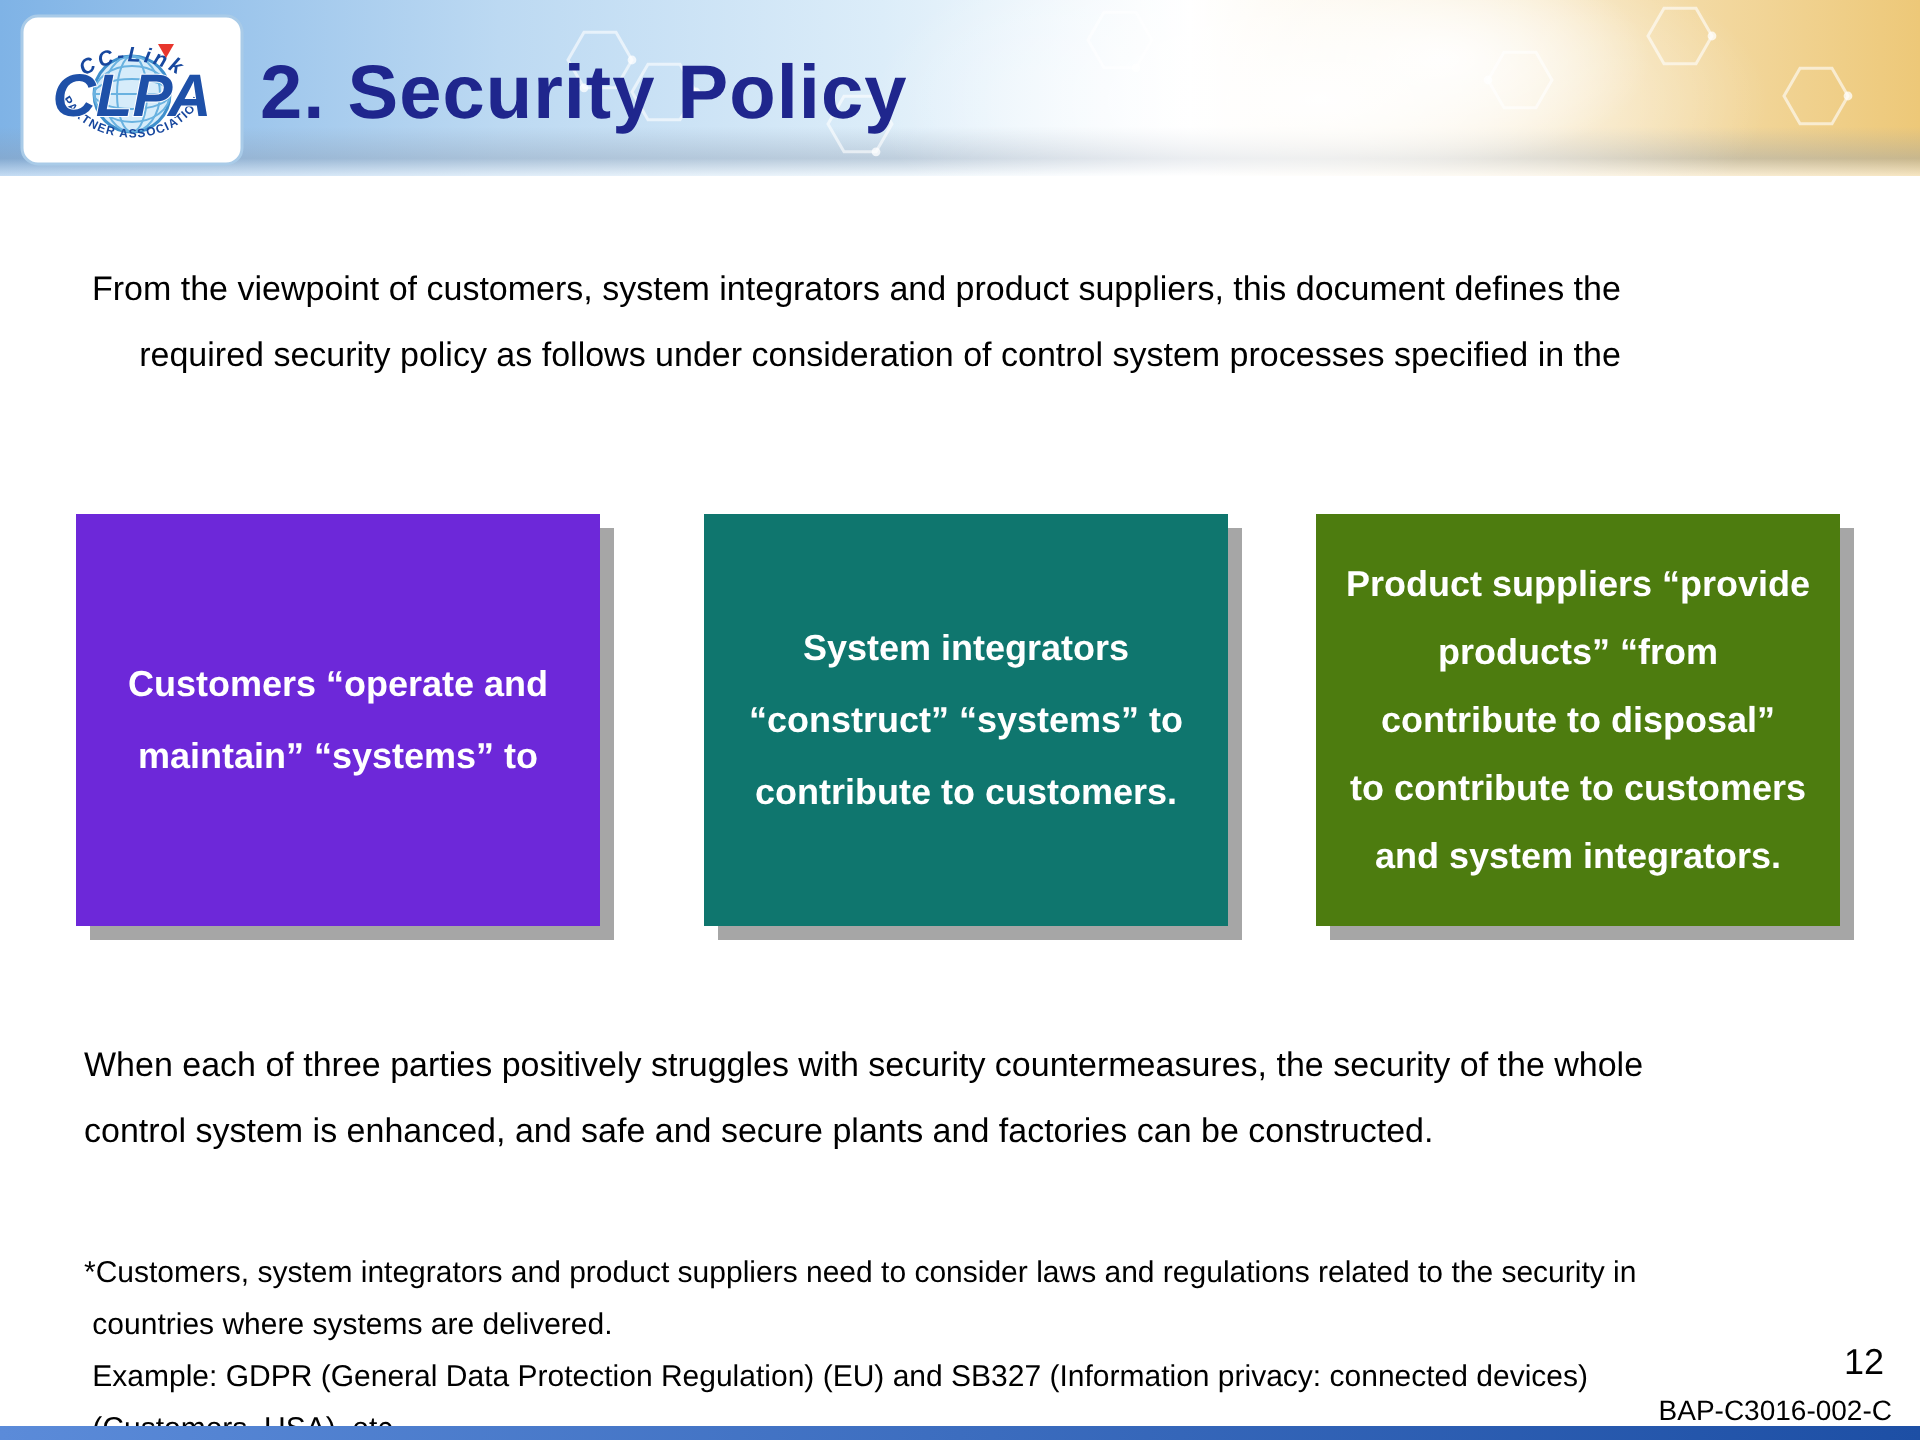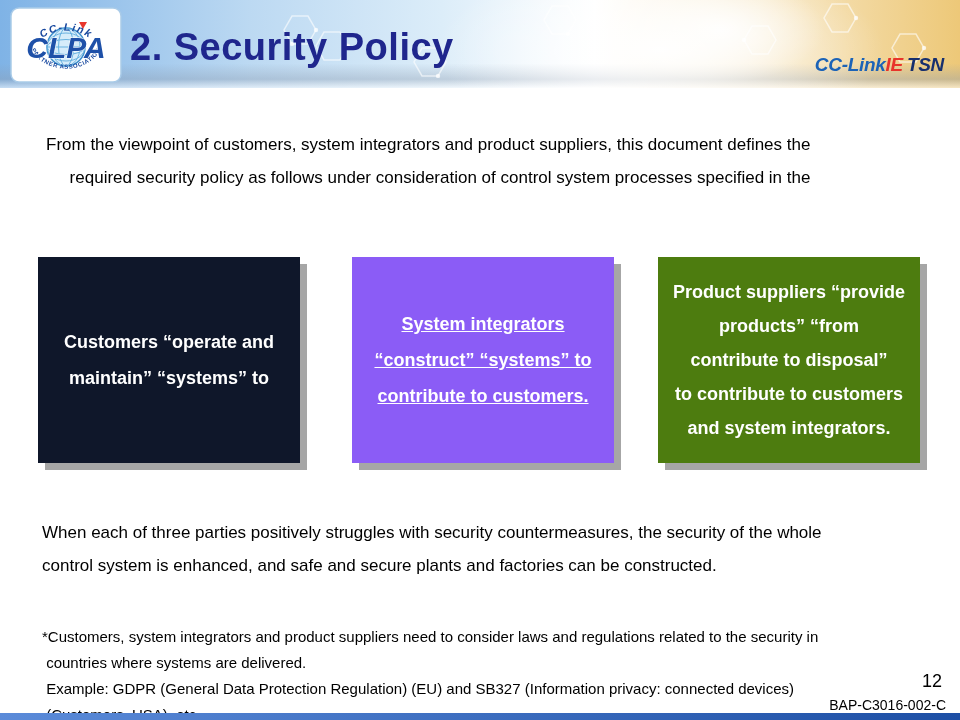--- a/index.html
+++ b/index.html
@@ -112,36 +112,33 @@
       </text>
       <text font-size="6" font-weight="bold" fill="#17479e" letter-spacing="0.6">
         <textPath href="#arcB" startOffset="50%" text-anchor="middle">PARTNER ASSOCIATION</textPath>
       </text>
       <polygon points="69,15 77,15 73,22" fill="#e8362d"></polygon>
       <text x="56" y="51" text-anchor="middle" font-size="30" font-weight="bold" font-style="italic" fill="#1e50a8" stroke="#ffffff" stroke-width="1" paint-order="stroke">CLPA</text>
     </svg>
 
     <div class="page-title">2. Security Policy</div>
 
-    <div class="cclink-logo">
-      <span class="cc">CC-Link</span><span class="ie">IE</span><span class="tsn">TSN</span>
-    </div>
   </div>
 
   <div class="intro">
     <div class="line">From the viewpoint of customers, system integrators and product suppliers, this document defines the</div>
     <div class="line">required security policy as follows under consideration of control system processes specified in the</div>
   </div>
 
-  <div class="box box-1" style="background: #0f172a;">
+  <div class="box box-1" style="background: #6d28d9;">
     <div class="box-line">Customers “operate and</div>
     <div class="box-line">maintain” “systems” to</div>
   </div>
 
-  <div class="box box-2" style="background: #8b5cf6; text-decoration: underline;">
+  <div class="box box-2" style="background: #0f766e;">
     <div class="box-line">System integrators</div>
     <div class="box-line">“construct” “systems” to</div>
     <div class="box-line">contribute to customers.</div>
   </div>
 
   <div class="box box-3" style="background: #4d7c0f;">
     <div class="box-line">Product suppliers “provide</div>
     <div class="box-line">products” “from</div>
     <div class="box-line">contribute to disposal”</div>
     <div class="box-line">to contribute to customers</div>

